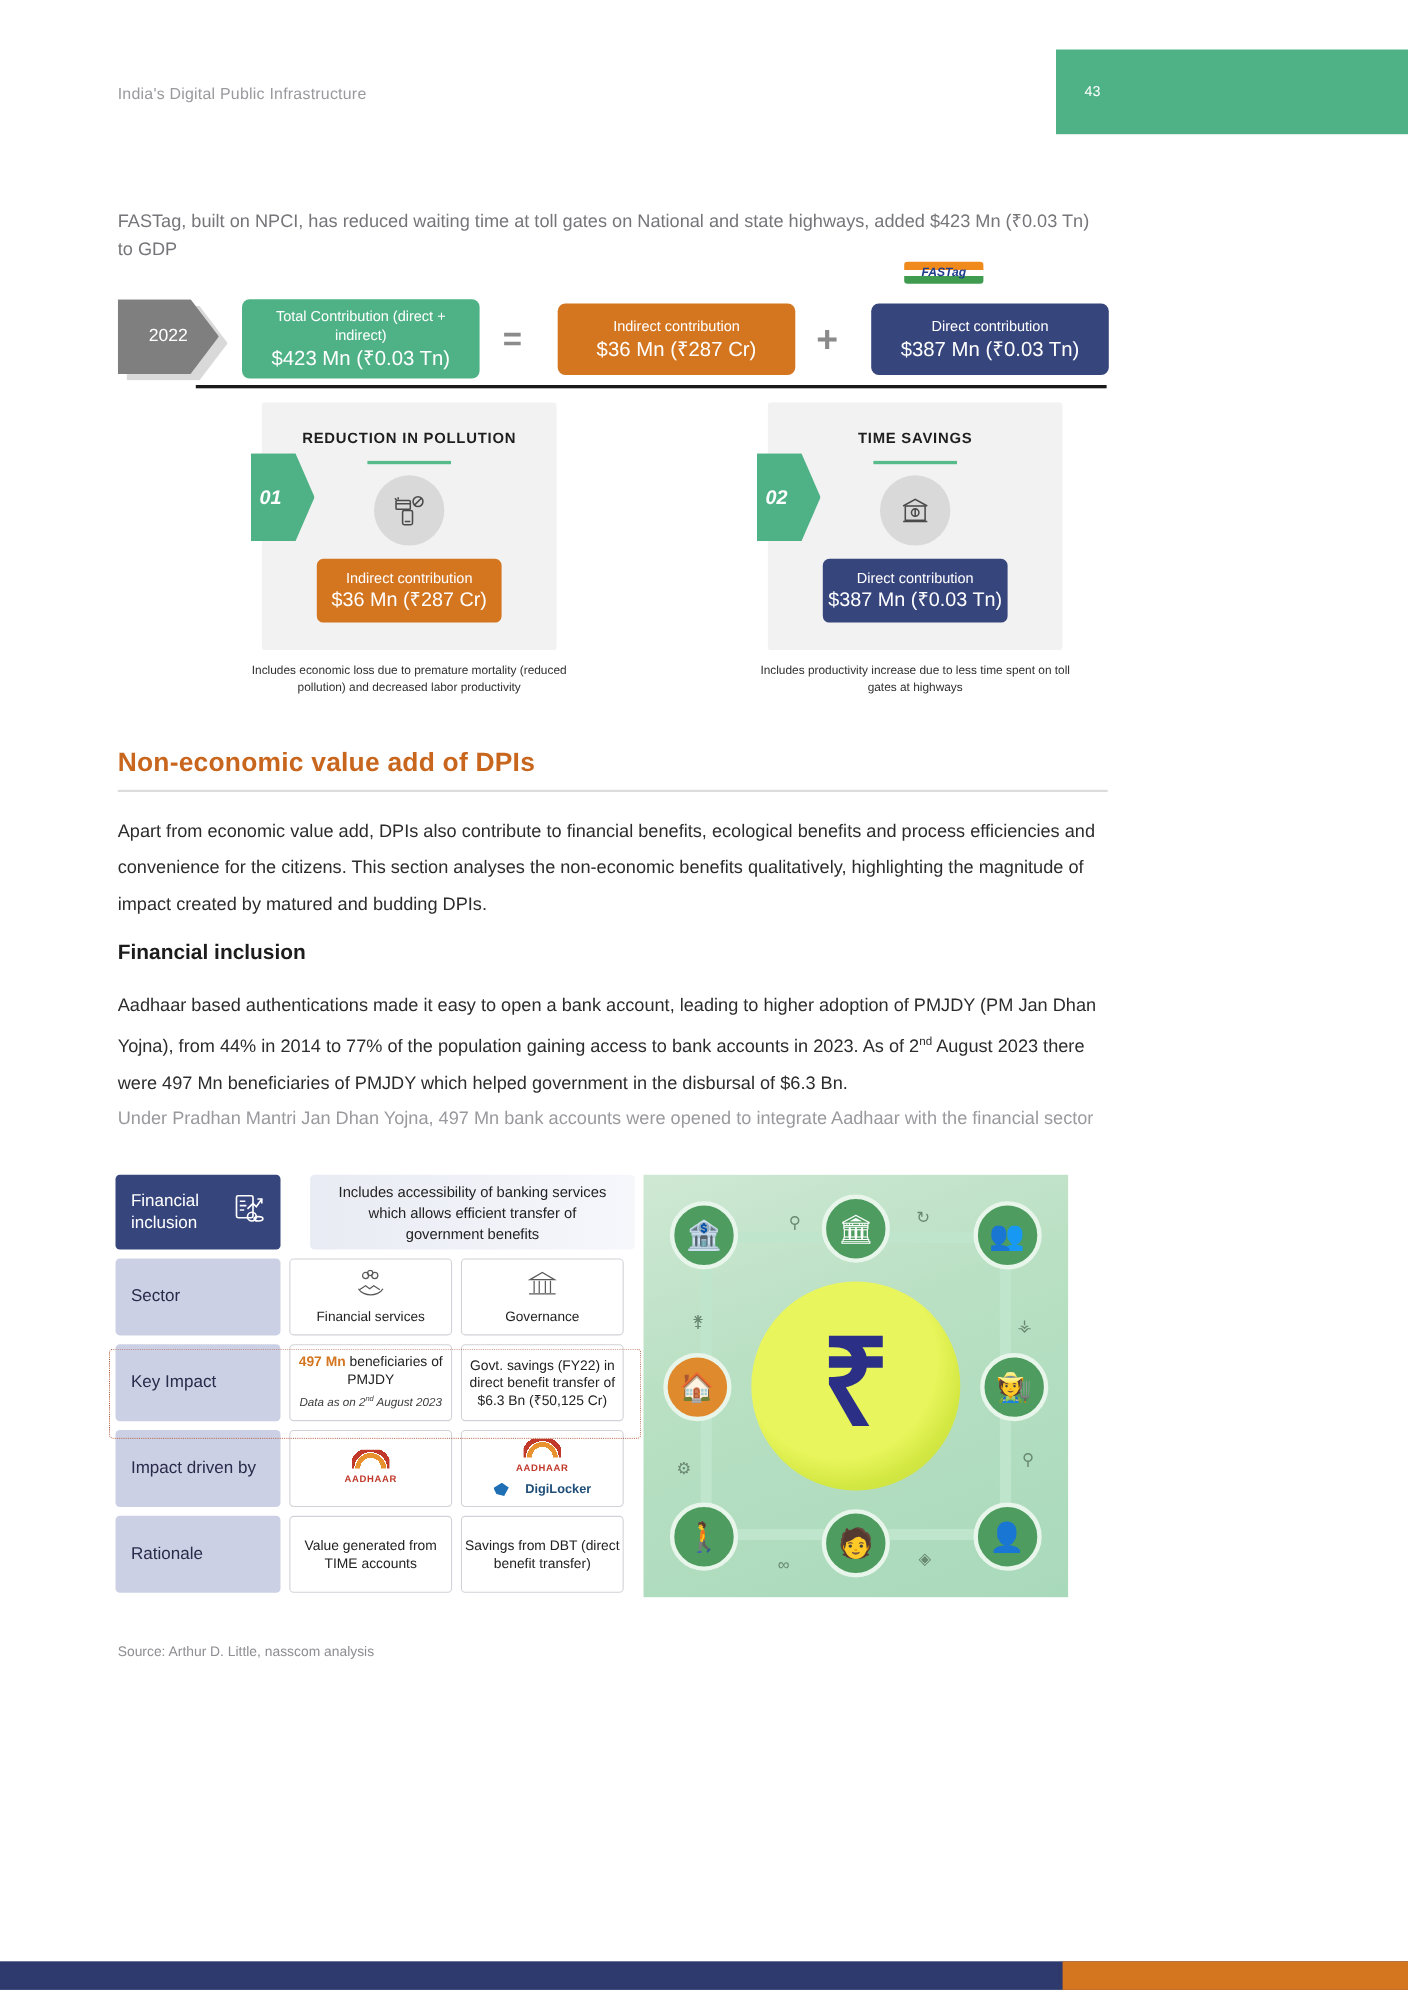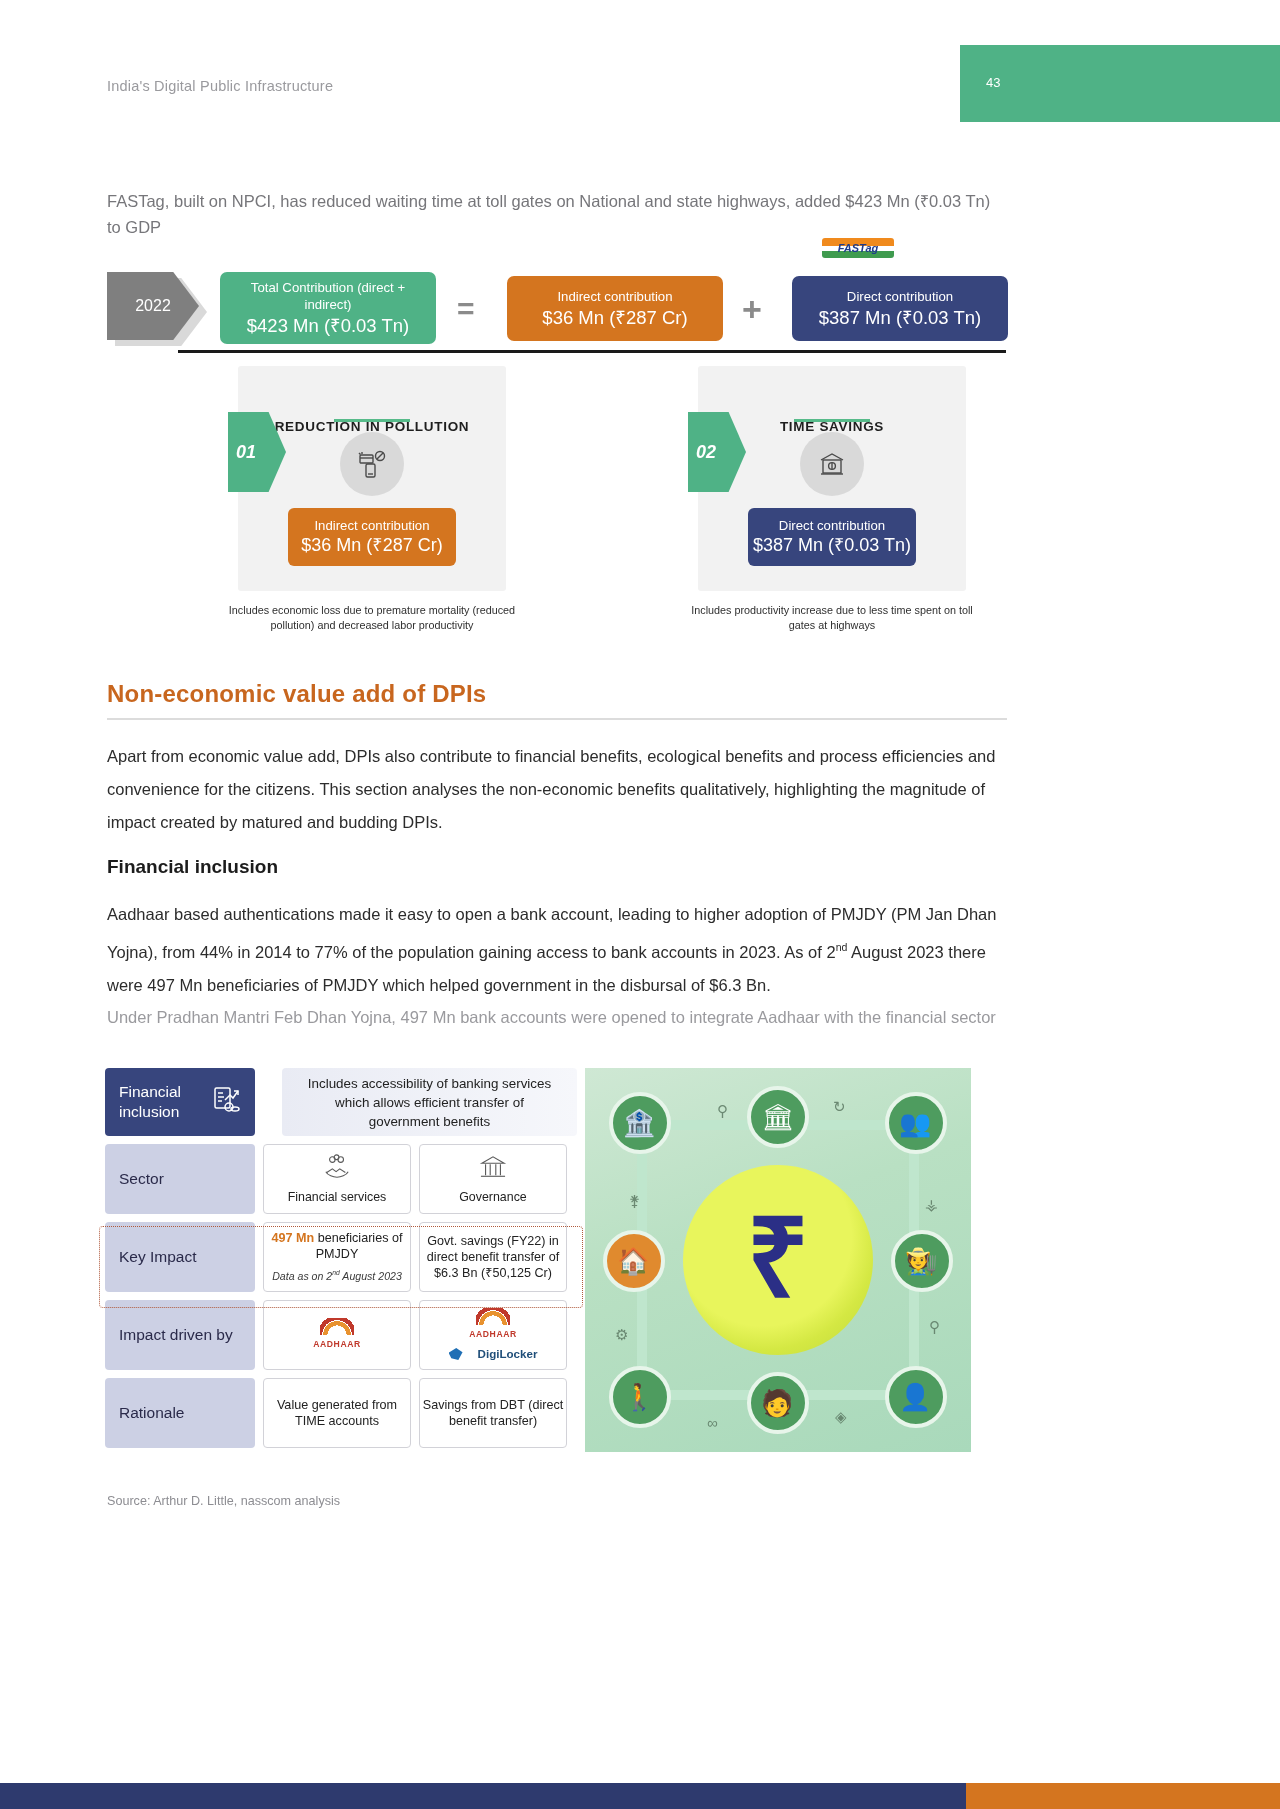--- a/index.html
+++ b/index.html
@@ -76,21 +76,21 @@
   
   .panel {
     position: absolute; top: 366px; width: 268px; height: 225px;
     background: #f2f2f2; border-radius: 3px;
   }
   .panel.p1 { left: 238px; }
   .panel.p2 { left: 698px; }
   .panel-title {
     position: absolute; top: 25px; left: 0; width: 100%;
     text-align: center; font-size: 13.5px; font-weight: 700;
-    letter-spacing: .7px; color: #1e1e1e; margin-top: 28px;
+    letter-spacing: .7px; color: #1e1e1e;
   }
   .panel-underline {
     position: absolute; top: 53px; left: 50%; margin-left: -38px;
     width: 76px; height: 2.5px; background: #57bb8a;
   }
   .panel-icon-circle {
     position: absolute; top: 66px; left: 50%; margin-left: -32px;
     width: 64px; height: 64px; border-radius: 50%; background: #d9d9d9;
     display: flex; align-items: center; justify-content: center;
   }
@@ -327,21 +327,21 @@
 
 <div class="sec-head">Non-economic value add of DPIs</div>
 <div class="sec-rule"></div>
 <div class="body-p" id="p-intro">Apart from economic value add, DPIs also contribute to financial benefits, ecological benefits and process efficiencies and convenience for the citizens. This section analyses the non-economic benefits qualitatively, highlighting the magnitude of impact created by matured and budding DPIs.</div>
 <div class="sub-head">Financial inclusion</div>
 
 <div class="body-p" id="p-aadhaar">
   <span>Aadhaar based authentications made it easy to open a bank account, leading to higher adoption of PMJDY (PM Jan Dhan Yojna), from 44% in 2014 to 77% of the population gaining access to bank accounts in 2023. As of 2</span><sup>nd</sup><span> August 2023 there were 497 Mn beneficiaries of PMJDY which helped government in the disbursal of $6.3 Bn.</span>
 </div>
 
-<div id="p-caption">Under Pradhan Mantri Feb Dhan Yojna, 497 Mn bank accounts were opened to integrate Aadhaar with the financial sector</div>
+<div id="p-caption">Under Pradhan Mantri Jan Dhan Yojna, 497 Mn bank accounts were opened to integrate Aadhaar with the financial sector</div>
 
 <div class="tbl">
 
   <div class="trow r1">
     <div class="rowhead dark">
       <span>Financial inclusion</span>
       <span class="ico">
         <svg width="30" height="30" viewBox="0 0 30 30" fill="none" stroke="#ffffff" stroke-width="1.5">
           <rect x="4" y="3" width="15" height="20" rx="1.5"></rect>
           <line x1="7" y1="8" x2="12" y2="8"></line>

